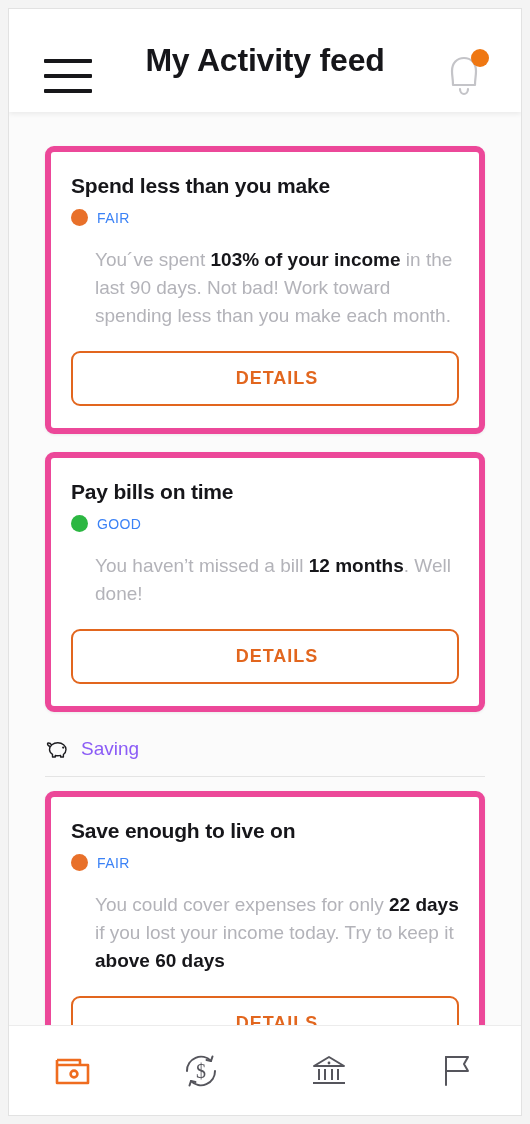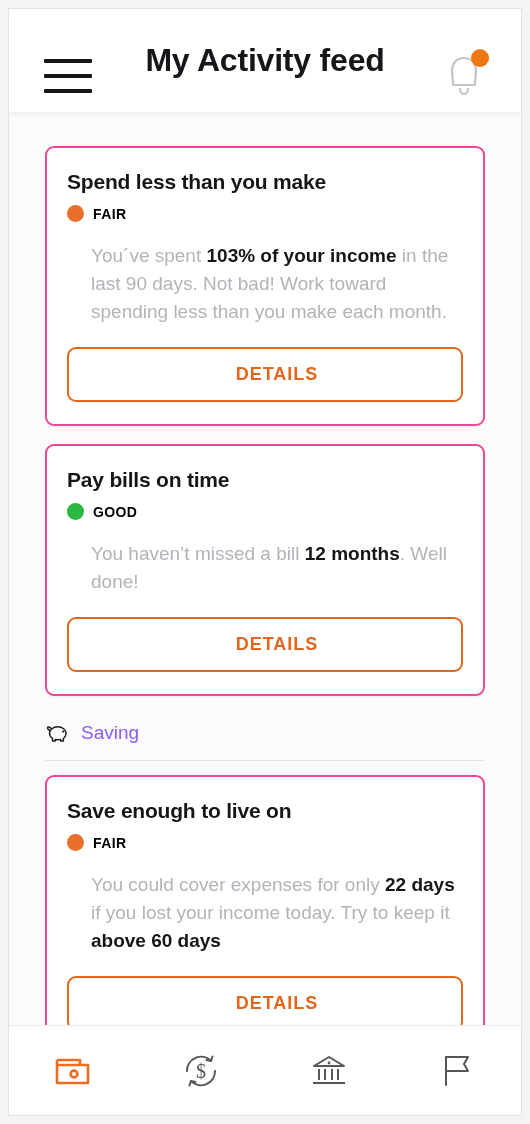--- a/index.html
+++ b/index.html
@@ -97,21 +97,21 @@
     height: 1005px;
     background: #fbfbfb;
     overflow: hidden;
   }
 
   .card {
     position: relative;
     margin: 0 36px 18px 36px;
     background: #ffffff;
     border-radius: 9px;
-    border: 2px solid #ec4899;
+    border: 6px solid #ec4899;
     box-shadow: 0 1px 3px rgba(0,0,0,0.07);
     padding: 22px 20px 22px 20px;
   }
   .card:first-child { margin-top: 34px; }
 
   .card-title {
     font-size: 21px;
     font-weight: bold;
     color: #16161a;
     letter-spacing: -0.2px;
@@ -125,22 +125,22 @@
     margin-bottom: 20px;
   }
   .status-dot {
     width: 17px;
     height: 17px;
     border-radius: 50%;
     flex: none;
   }
   .status-label {
     font-size: 14px;
-    font-weight: bold;
-    color: #000000;
+    font-weight: normal;
+    color: #3b82f6;
     letter-spacing: 0.4px;
   }
 
   .card-body {
     font-size: 19px;
     line-height: 28px;
     color: #b3b3b9;
     margin-bottom: 21px;
     margin-left: 24px;
   }

